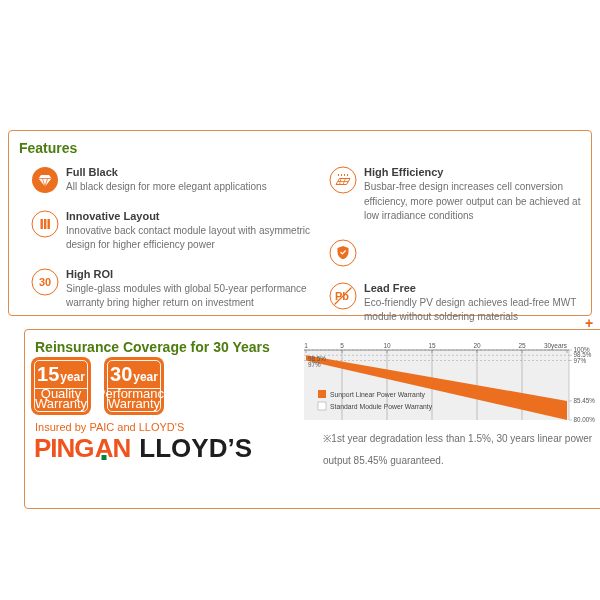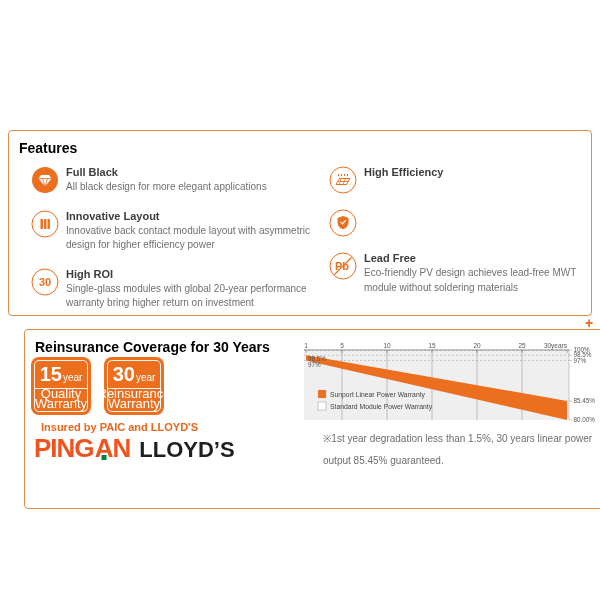--- a/index.html
+++ b/index.html
@@ -4,52 +4,52 @@
 <style>
   * { margin:0; padding:0; box-sizing:border-box; }
   html,body { width:600px; height:600px; background:#ffffff;
     font-family:"Liberation Sans", sans-serif; }
   .page { position:relative; width:600px; height:600px; background:#fff; overflow:hidden; }
 
   .panel { position:absolute; left:8px; width:584px; border:1px solid #dd8c4c; border-radius:4px; background:#fff; }
   #features-panel { top:130px; height:186px; }
   #reinsurance-panel { top:329px; height:180px;margin-left:16px; }
 
-  .panel-title { position:absolute; left:10px; top:9px; font-size:14px; font-weight:bold; color:#000000; }
+  .panel-title { position:absolute; left:10px; top:9px; font-size:14px; font-weight:bold; color:#4d7c0f; }
 
   .feat-col { position:absolute; top:34px; }
   #feat-col-left { left:22px; width:302px; }
   #feat-col-right { left:320px; width:266px; }
   .feat-item { display:flex; align-items:flex-start; margin-bottom:14px; }
   .feat-icon { flex:0 0 28px; width:28px; height:28px; margin-right:7px; margin-top:1px; }
   .feat-icon svg { display:block; }
   .feat-text { flex:1; }
   .feat-title { font-size:11px; font-weight:bold; color:#3d3d3d; line-height:14px; }
   .feat-desc { font-size:10px; color:#707070; line-height:14.5px; margin-top:1px; }
 
   .crop-plus { position:absolute; left:585px; top:316px; color:#e8671c; font-size:14px; font-weight:bold; line-height:14px; }
 
   .badge { position:absolute; top:27px; width:60px; height:58px; background:#ec6e1f; border-radius:8px; color:#fff; }
   #badge-15 { left:6px; } #badge-30 { left:79px; }
   .badge-inner { position:absolute; inset:3px; border:1px solid rgba(255,255,255,0.92); border-radius:5px;
     display:flex; flex-direction:column; align-items:center; }
   .badge-numrow { display:flex; align-items:baseline; justify-content:center; height:26px; margin-top:1px; }
   .badge-num { font-size:20px; font-weight:bold; line-height:24px; }
-  .badge-unit { font-size:10px; margin-left:1px; }
+  .badge-unit { font-size:12px; margin-left:1px;font-weight:bold; }
   .badge-div { width:100%; border-top:1px solid rgba(255,255,255,0.92); }
   .badge-line { font-size:13px; line-height:10px; text-align:center; }
   .badge-line:first-of-type { margin-top:3px; }
 
-  .insured-by { position:absolute; left:16px; top:91px; font-size:11px; font-weight:bold; color:#e8671c; }
+  .insured-by { position:absolute; left:10px; top:91px; font-size:11px; font-weight:normal; color:#e8671c; }
   .logo-row { position:absolute; left:9px; top:103px; display:flex; align-items:baseline; }
   .pingan-logo { font-size:26px; font-weight:bold; color:#f0541e; letter-spacing:-1px; }
   .pingan-a { position:relative; display:inline-block; }
   .green-dot { position:absolute; left:50%; transform:translateX(-50%); bottom:4px;
     width:5px; height:5px; background:#00843d; }
-  .lloyds-logo { font-size:22px; font-weight:bold; color:#1e1e1e; margin-left:9px; letter-spacing:0px; }
+  .lloyds-logo { font-size:26px; font-weight:bold; color:#1e1e1e; margin-left:9px; letter-spacing:0px; }
 
   #warranty-chart { position:absolute; left:279px; top:10px; width:302px; height:84px; }
   .footnote { position:absolute; left:298px; top:98px; width:294px; font-size:10px;
     color:#6e6e6e; line-height:22px; }
 </style>
 </head>
 <body>
 
 <div class="page">
 
@@ -90,21 +90,21 @@
 
       <div class="feat-item">
         <span class="feat-icon">
           <svg width="28" height="28" viewBox="0 0 28 28">
             <circle cx="14" cy="14" r="13" fill="none" stroke="#ec6e1f" stroke-width="1"></circle>
             <text x="14" y="18" text-anchor="middle" font-size="11" font-weight="bold" fill="#ec6e1f">30</text>
           </svg>
         </span>
         <span class="feat-text">
           <span class="feat-title" style="display:block">High ROI</span>
-          <span class="feat-desc" style="display:block">Single-glass modules with global 20-year performance warranty bring higher return on investment</span>
+          <span class="feat-desc" style="display:block">Single-glass modules with global 50-year performance warranty bring higher return on investment</span>
         </span>
       </div>
     </div>
 
     <div class="feat-col" id="feat-col-right">
 
       <div class="feat-item">
         <span class="feat-icon">
           <svg width="28" height="28" viewBox="0 0 28 28">
             <circle cx="14" cy="14" r="13" fill="none" stroke="#ec6e1f" stroke-width="1"></circle>
@@ -115,20 +115,21 @@
             <g stroke="#ec6e1f" stroke-width="1">
               <line x1="9.5" y1="8" x2="9.5" y2="10"></line>
                 <line x1="12.5" y1="8" x2="12.5" y2="10"></line>
               <line x1="15.5" y1="8" x2="15.5" y2="10"></line>
                 <line x1="18.5" y1="8" x2="18.5" y2="10"></line>
             </g>
           </svg>
         </span>
         <span class="feat-text">
           <span class="feat-title" style="display:block">High Efficiency</span>
+          <span class="feat-desc" style="display:block">Busbar-free design increases cell conversion efficiency, more power output can be achieved at low irradiance conditions</span>
         </span>
       </div>
 
       <div class="feat-item">
         <span class="feat-icon">
           <svg width="28" height="28" viewBox="0 0 28 28">
             <circle cx="14" cy="14" r="13" fill="none" stroke="#ec6e1f" stroke-width="1"></circle>
             <path d="M14 7 L19.5 9 V13 C19.5 16.8 17.2 19 14 20.3 C10.8 19 8.5 16.8 8.5 13 V9 Z" fill="#ec6e1f"></path>
             <polyline points="11.5,13 13.4,14.9 16.7,11.3" fill="none" stroke="#ffffff" stroke-width="1.2"></polyline>
           </svg>
@@ -168,21 +169,21 @@
       </div>
     </div>
 
     <div class="badge" id="badge-30">
       <div class="badge-inner">
         <div class="badge-numrow">
           <span class="badge-num">30</span>
           <span class="badge-unit">year</span>
         </div>
         <div class="badge-div"></div>
-        <div class="badge-line">Reinsurance</div>
+        <div class="badge-line">Performance</div>
         <div class="badge-line">Warranty</div>
       </div>
     </div>
 
     <div class="insured-by">Insured by PAIC and LLOYD'S</div>
 
     <div class="logo-row">
       <span class="pingan-logo"><span>PING</span> <span class="pingan-a"><span>A</span><span class="green-dot"></span></span><span>N</span></span>
       <span class="lloyds-logo">LLOYD’S</span>
     </div>

